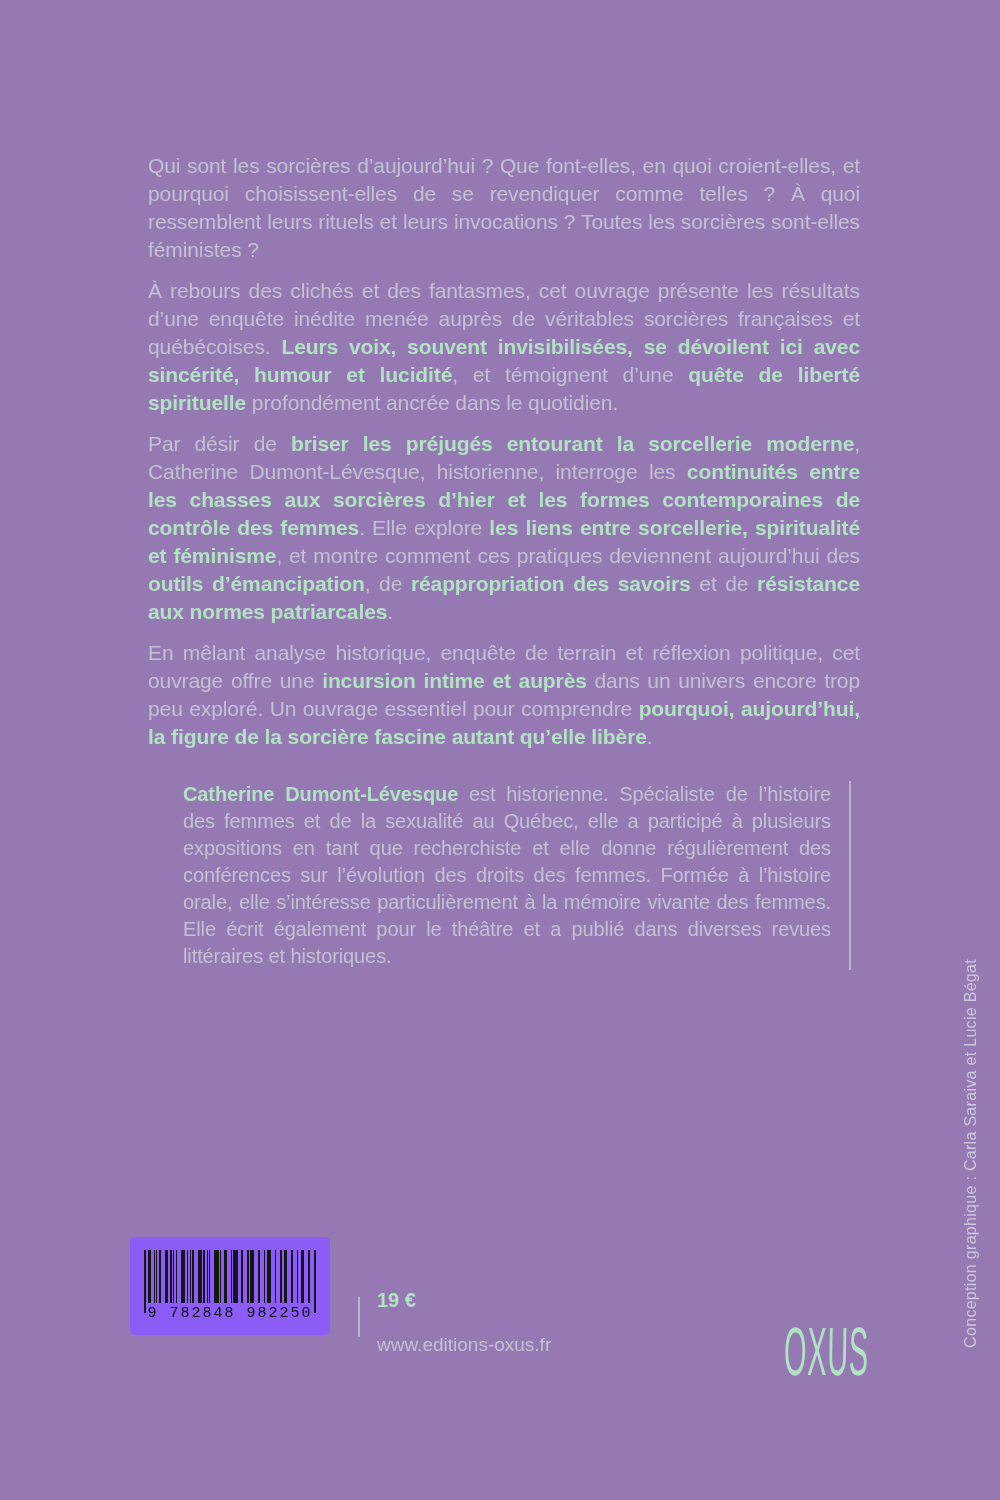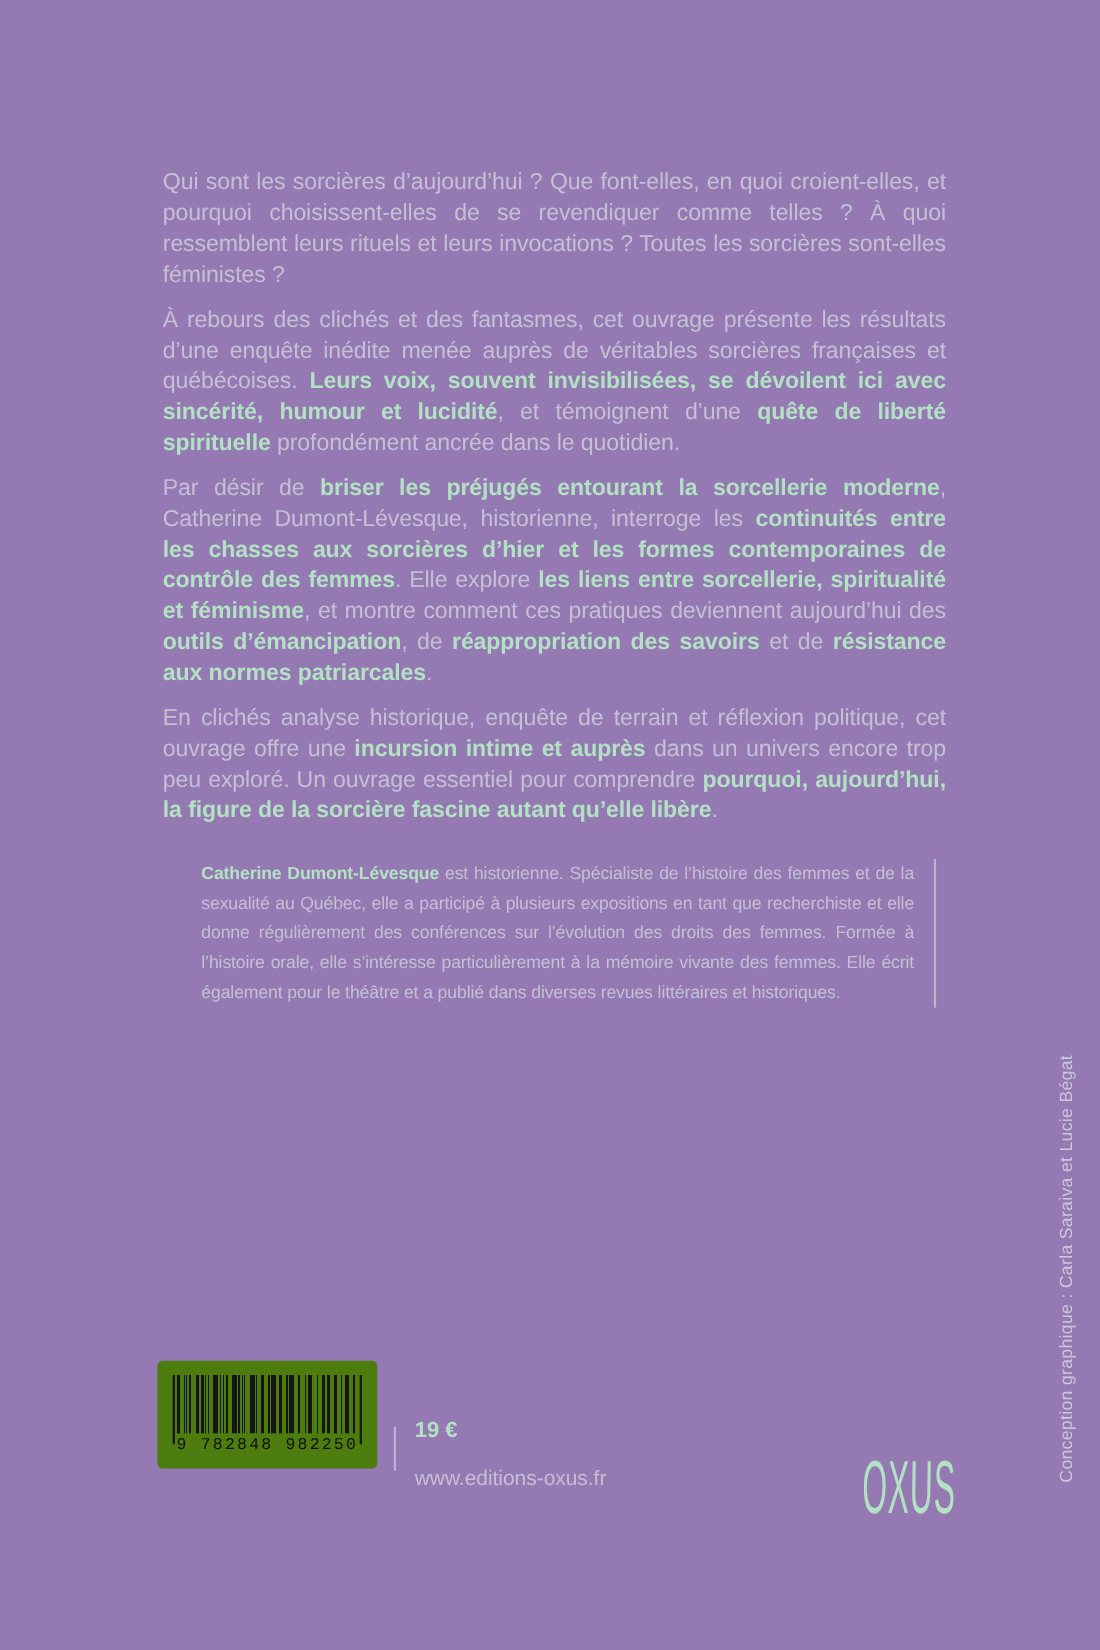--- a/index.html
+++ b/index.html
@@ -32,31 +32,31 @@
   .para span.b, .bio span.b{
     font-weight:700;
     color:var(--accent);
   }
   .bio{
     margin-top:30px;
     margin-left:35px;
     width:668px;
     padding-right:18px;
     border-right:2px solid var(--rule);
-    font-size:16px;
+    font-size:20px;
     line-height:27px;
     text-align:justify;
     letter-spacing:-0.1px;
   }
   
   .barcode-box{
     position:absolute;
-    left:143px; top:1237px;
+    left:130px; top:1237px;
     width:200px; height:98px;
-    background:#4d7c0f;
+    background:#8b5cf6;
     border-radius:5px;
   }
   .bars{
     position:absolute;
     left:18px; right:18px; top:13px;
     height:53px;
     background-image:
       repeating-linear-gradient(90deg,#161616 0 2px,transparent 2px 6px,#161616 6px 7px,transparent 7px 11px),
       repeating-linear-gradient(90deg,#161616 0 3px,transparent 3px 8px,#161616 8px 9px,transparent 9px 17px);
   }
@@ -124,21 +124,21 @@
     white-space:nowrap;
   }
 </style>
 </head>
 <body>
 
 <div class="content">
   <p class="para"><span>Qui sont les sorcières d’aujourd’hui ? Que font-elles, en quoi croient-elles, et pourquoi choisissent-elles de se revendiquer comme telles ? À quoi ressemblent leurs rituels et leurs invocations ? Toutes les sorcières sont-elles féministes ?</span></p>
   <p class="para"><span>À rebours des clichés et des fantasmes, cet ouvrage présente les résultats d’une enquête inédite menée auprès de véritables sorcières françaises et québécoises. </span><span class="b">Leurs voix, souvent invisibilisées, se dévoilent ici avec sincérité, humour et lucidité</span><span>, et témoignent d’une </span><span class="b">quête de liberté spirituelle</span><span> profondément ancrée dans le quotidien.</span></p>
   <p class="para"><span>Par désir de </span><span class="b">briser les préjugés entourant la sorcellerie moderne</span><span>, Catherine Dumont-Lévesque, historienne, interroge les </span><span class="b">continuités entre les chasses aux sorcières d’hier et les formes contemporaines de contrôle des femmes</span><span>. Elle explore </span><span class="b">les liens entre sorcellerie, spiritualité et féminisme</span><span>, et montre comment ces pratiques deviennent aujourd’hui des </span><span class="b">outils d’émancipation</span><span>, de </span><span class="b">réappropriation des savoirs</span><span> et de </span><span class="b">résistance aux normes patriarcales</span><span>.</span></p>
-  <p class="para"><span>En clichés analyse historique, enquête de terrain et réflexion politique, cet ouvrage offre une </span><span class="b">incursion intime et auprès</span><span> dans un univers encore trop peu exploré. Un ouvrage essentiel pour comprendre </span><span class="b">pourquoi, aujourd’hui, la figure de la sorcière fascine autant qu’elle libère</span><span>.</span></p>
+  <p class="para"><span>En mêlant analyse historique, enquête de terrain et réflexion politique, cet ouvrage offre une </span><span class="b">incursion intime et auprès</span><span> dans un univers encore trop peu exploré. Un ouvrage essentiel pour comprendre </span><span class="b">pourquoi, aujourd’hui, la figure de la sorcière fascine autant qu’elle libère</span><span>.</span></p>
 
   <div class="bio"><span class="b">Catherine Dumont-Lévesque</span><span> est historienne. Spécialiste de l’histoire des femmes et de la sexualité au Québec, elle a participé à plusieurs expositions en tant que recherchiste et elle donne régulièrement des conférences sur l’évolution des droits des femmes. Formée à l’histoire orale, elle s’intéresse particulièrement à la mémoire vivante des femmes. Elle écrit également pour le théâtre et a publié dans diverses revues littéraires et historiques.</span></div>
 </div>
 
 <div class="barcode-box">
   <div class="bars"></div>
   <div class="barcode-number">9 782848 982250</div>
 </div>
 
 <div class="footer-divider"></div>

